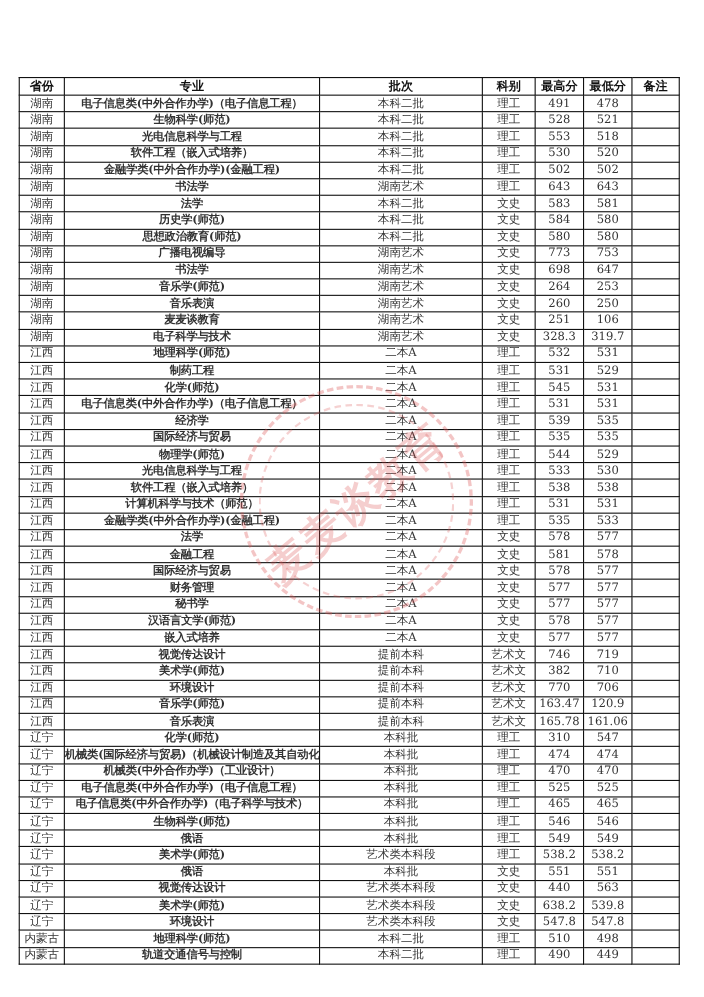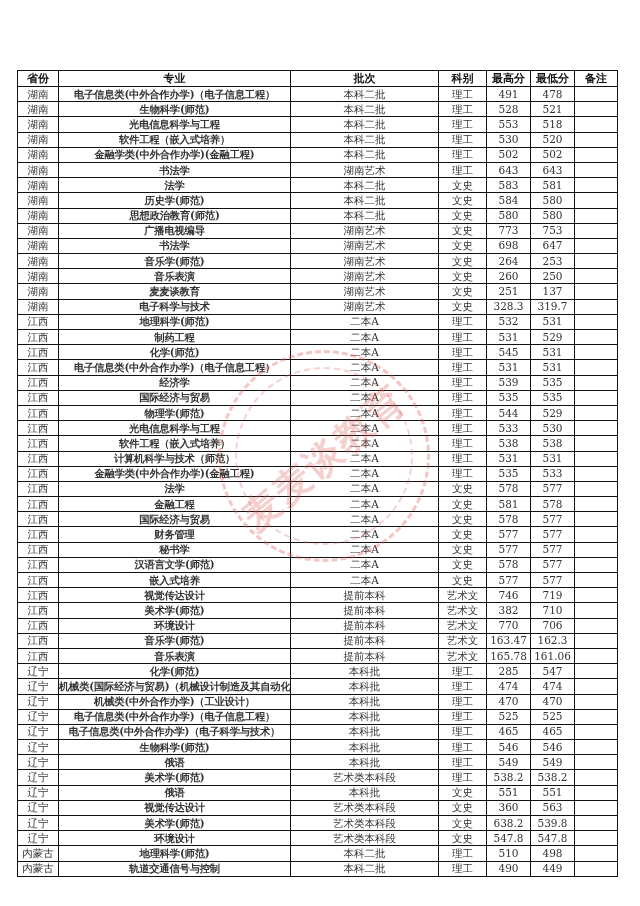--- a/index.html
+++ b/index.html
@@ -171,21 +171,21 @@
           <td class="num">260</td>
           <td class="num">250</td>
           <td></td>
         </tr>
         <tr>
           <td>湖南</td>
           <td class="major">麦麦谈教育</td>
           <td>湖南艺术</td>
           <td>文史</td>
           <td class="num">251</td>
-          <td class="num">137</td>
+          <td class="num">106</td>
           <td></td>
         </tr>
         <tr>
           <td>湖南</td>
           <td class="major">电子科学与技术</td>
           <td>湖南艺术</td>
           <td>文史</td>
           <td class="num">328.3</td>
           <td class="num">319.7</td>
           <td></td>
@@ -378,38 +378,38 @@
           <td class="num">770</td>
           <td class="num">706</td>
           <td></td>
         </tr>
         <tr>
           <td>江西</td>
           <td class="major">音乐学(师范)</td>
           <td>提前本科</td>
           <td>艺术文</td>
           <td class="num">163.47</td>
-          <td class="num">162.3</td>
+          <td class="num">120.9</td>
           <td></td>
         </tr>
         <tr>
           <td>江西</td>
           <td class="major">音乐表演</td>
           <td>提前本科</td>
           <td>艺术文</td>
           <td class="num">165.78</td>
           <td class="num">161.06</td>
           <td></td>
         </tr>
         <tr>
           <td>辽宁</td>
           <td class="major">化学(师范)</td>
           <td>本科批</td>
           <td>理工</td>
-          <td class="num">285</td>
+          <td class="num">310</td>
           <td class="num">547</td>
           <td></td>
         </tr>
         <tr>
           <td>辽宁</td>
           <td class="major">机械类(国际经济与贸易)（机械设计制造及其自动化）</td>
           <td>本科批</td>
           <td>理工</td>
           <td class="num">474</td>
           <td class="num">474</td>
@@ -476,21 +476,21 @@
           <td>文史</td>
           <td class="num">551</td>
           <td class="num">551</td>
           <td></td>
         </tr>
         <tr>
           <td>辽宁</td>
           <td class="major">视觉传达设计</td>
           <td>艺术类本科段</td>
           <td>文史</td>
-          <td class="num">360</td>
+          <td class="num">440</td>
           <td class="num">563</td>
           <td></td>
         </tr>
         <tr>
           <td>辽宁</td>
           <td class="major">美术学(师范)</td>
           <td>艺术类本科段</td>
           <td>文史</td>
           <td class="num">638.2</td>
           <td class="num">539.8</td>

